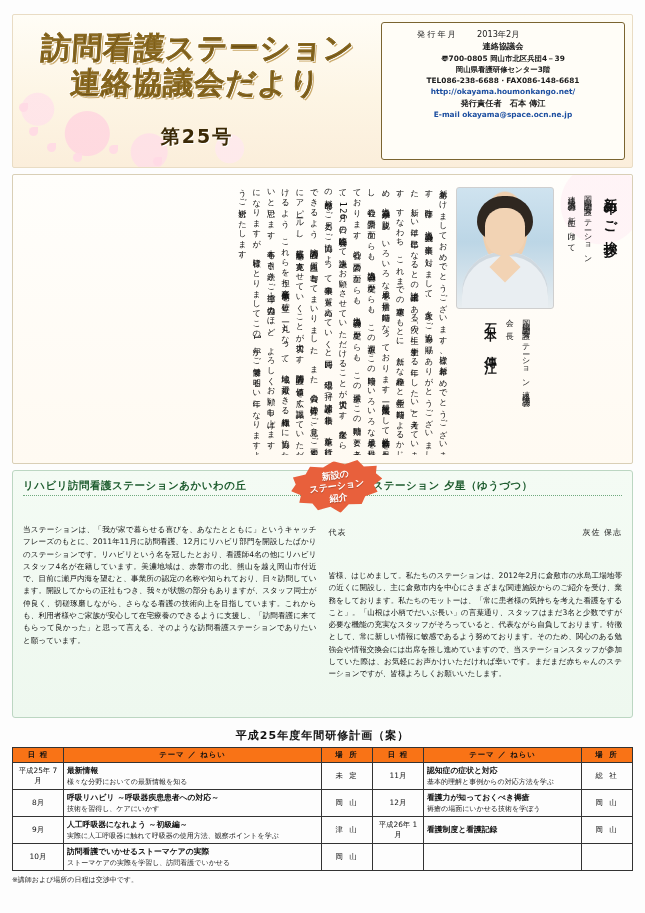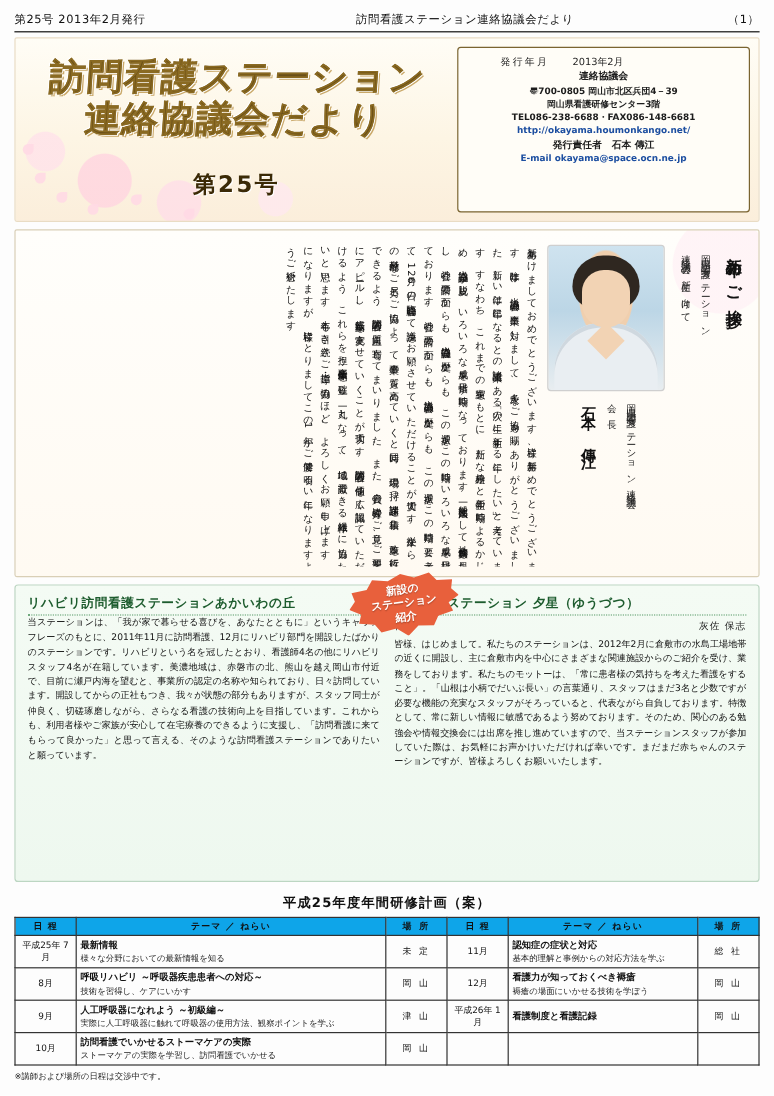--- a/index.html
+++ b/index.html
@@ -188,21 +188,21 @@
   .stations{
     margin-top:6px;
     position:relative;
     border:1px solid #bcd6c2;
     border-radius:3px;
     background:linear-gradient(180deg,#f4fbf4 0%,#eef8ef 100%);
     padding:8px 10px 10px 10px;
     display:flex;gap:12px;
     height:248px;box-sizing:border-box;
   }
-  .st-col{flex:1;display:flex;flex-direction:column;}
+  .st-col{flex:1;display:flex;flex-direction:column;gap:28px;}
   .st-head{
     font-size:10.5px;font-weight:bold;color:#1d5c2e;
     border-bottom:1px dotted #6fa97d;
     padding-bottom:2px;
     letter-spacing:0.5px;
   }
   .st-sub{
     font-size:8px;color:#222;margin:3px 0 4px 0;
     letter-spacing:1px;
     display:flex;justify-content:space-between;
@@ -230,37 +230,32 @@
   }
   table{
     width:100%;border-collapse:collapse;
     font-size:7.4px;
   }
   th,td{
     border:1px solid #333;
     padding:2px 3px;
     vertical-align:middle;
   }
-  th{background:#0ea5e9;font-weight:bold;text-align:center;letter-spacing:1px;}
+  th{background:#f97316;font-weight:bold;text-align:center;letter-spacing:1px;}
   .c-date{width:44px;text-align:center;line-height:1.3;}
   .c-place{width:44px;text-align:center;letter-spacing:2px;}
   .t-main{font-weight:bold;font-size:7.8px;display:block;}
   .t-sub{display:block;font-size:7px;color:#222;margin-top:1px;}
   .note{margin-top:4px;font-size:7px;color:#222;}
 </style>
 </head>
 <body>
 
 <div class="page">
 
-  <div class="topbar">
-    <div class="issue">第25号 2013年2月発行</div>
-    <div class="center">訪問看護ステーション連絡協議会だより</div>
-    <div class="pageno">（1）</div>
-  </div>
 
   <div class="masthead">
     <div class="sakura">
       <span style="left:16px;top:112px;"></span>
       <span style="left:34px;top:128px;"></span>
       <span style="left:60px;top:138px;"></span>
       <span style="left:96px;top:130px;"></span>
       <span style="left:140px;top:142px;"></span>
       <span style="left:6px;top:88px;"></span>
     </div>

